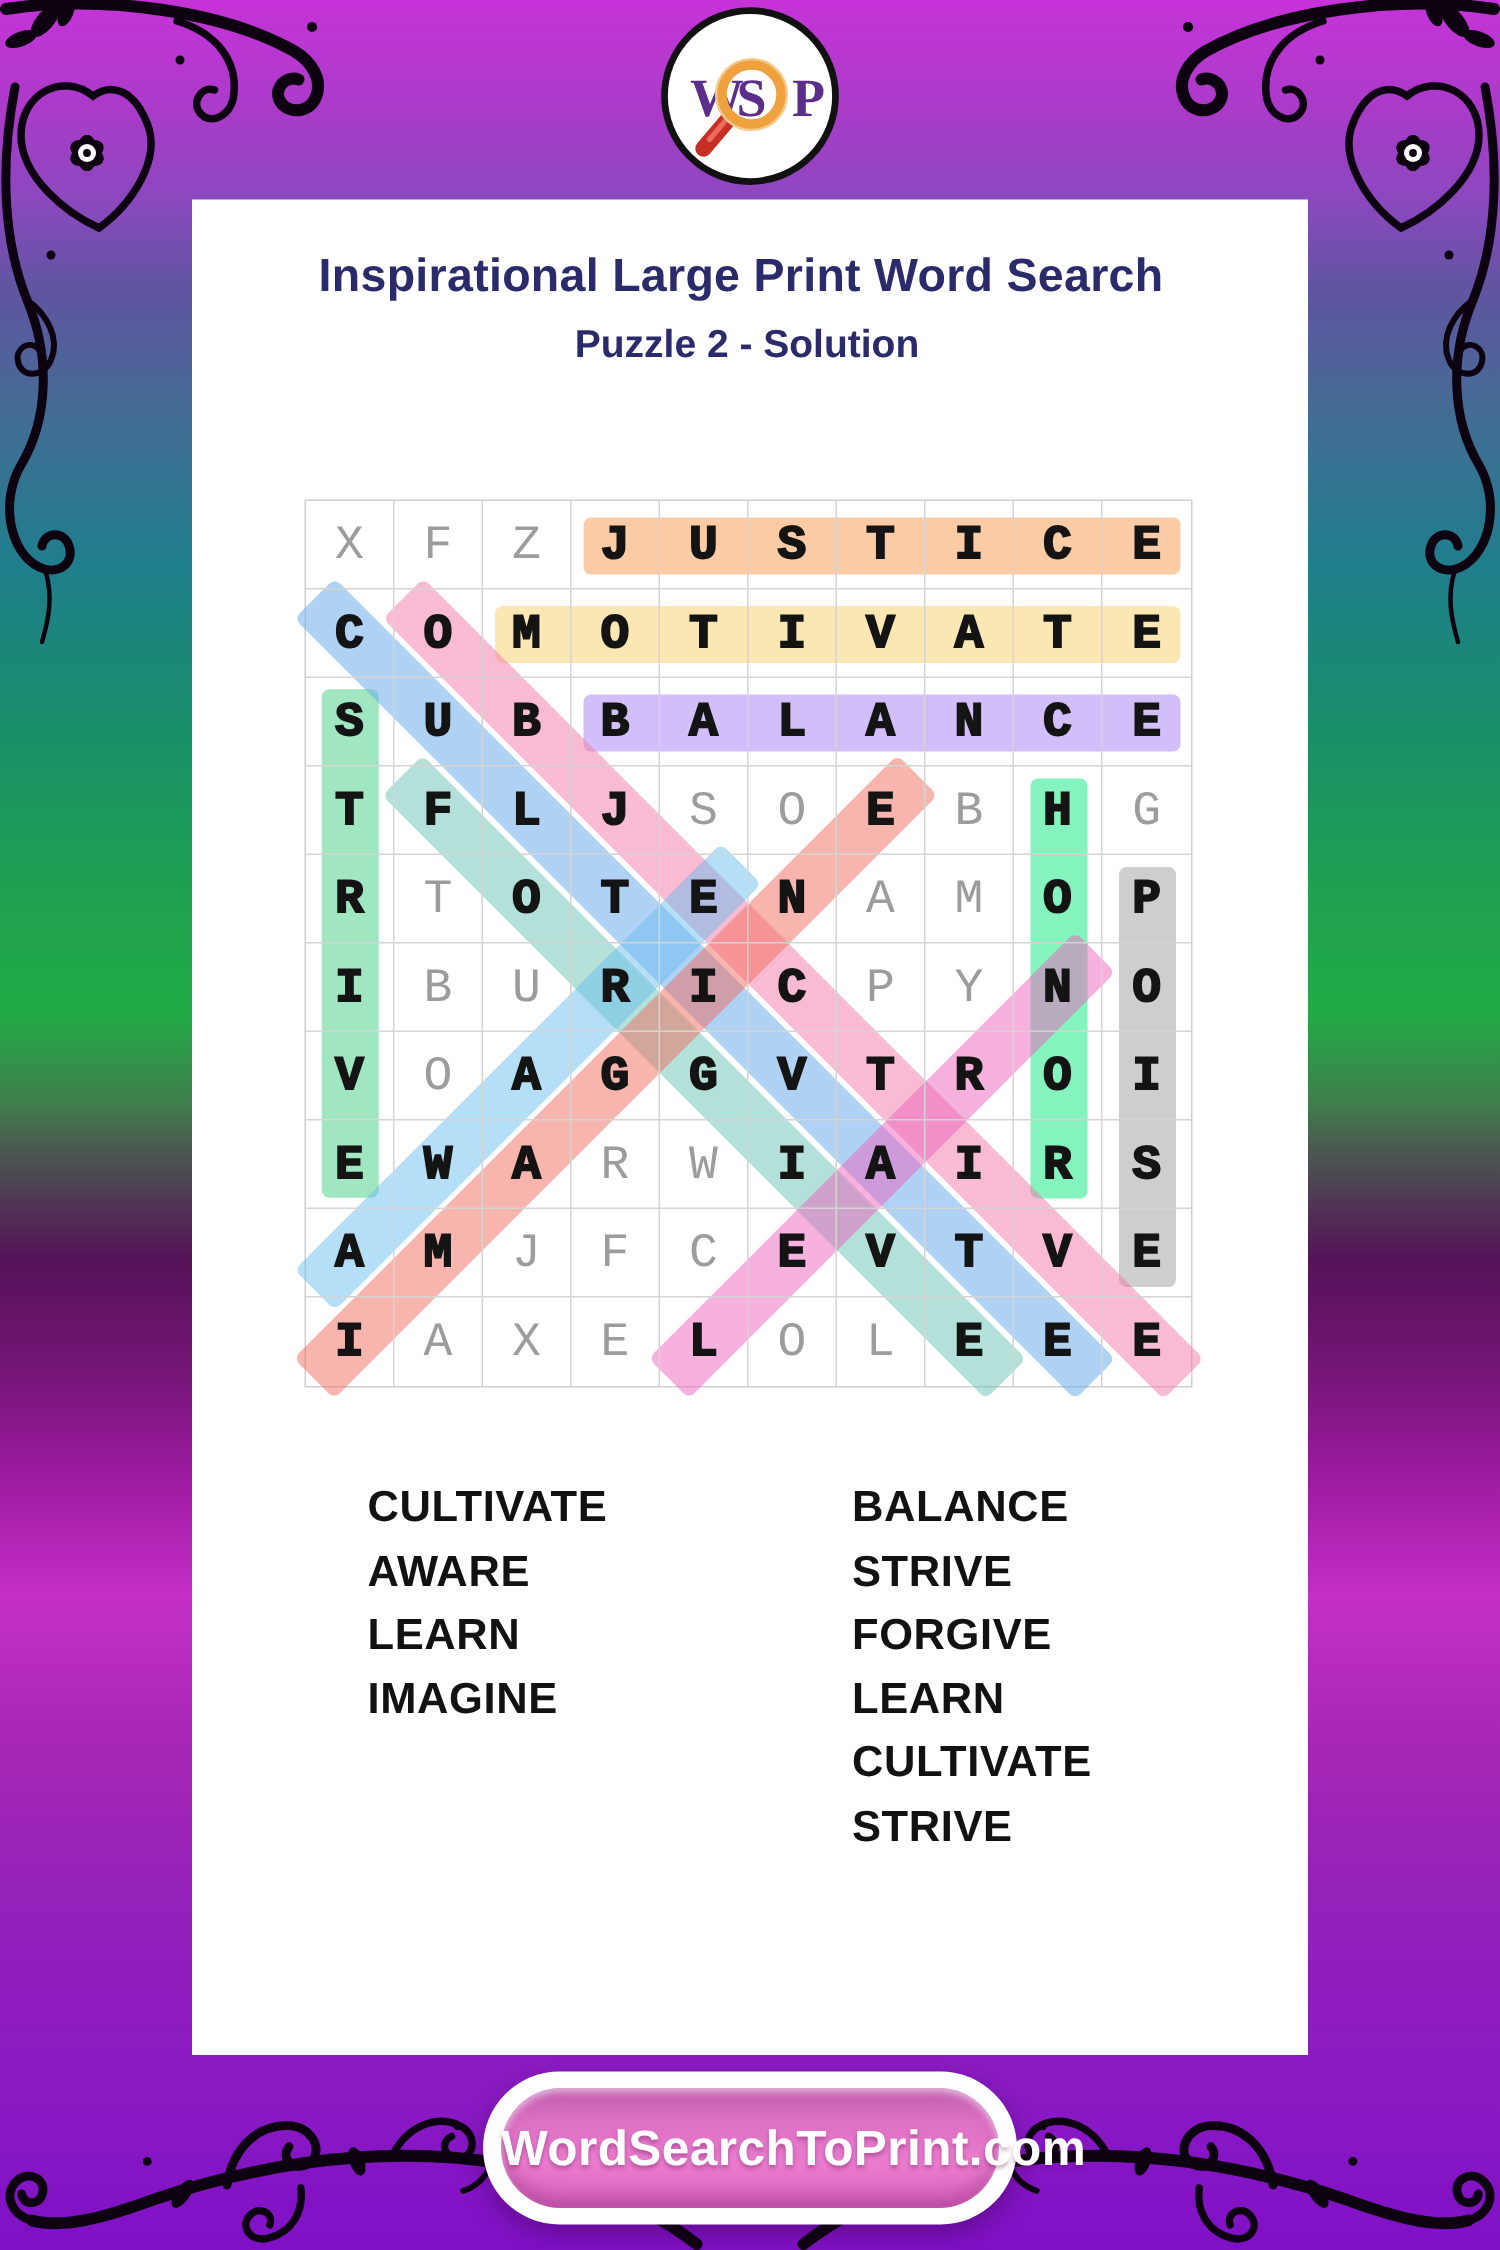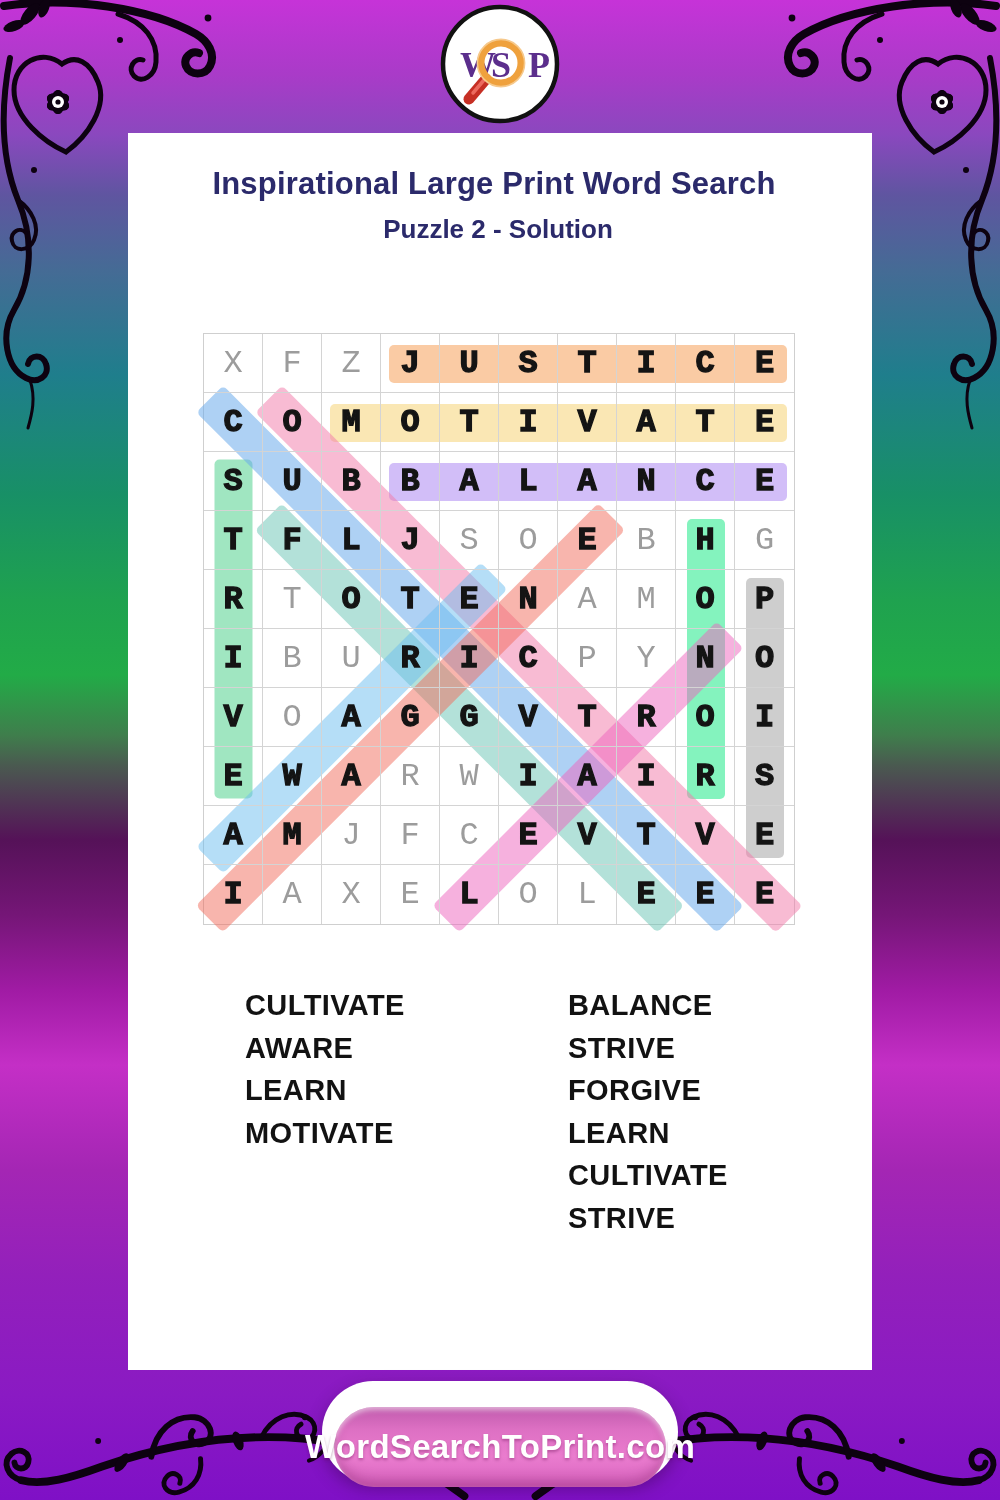--- a/index.html
+++ b/index.html
@@ -39,24 +39,24 @@
   .cell:nth-child(n+91){border-bottom:none;}
   .cell.solved{color:#141414;font-weight:700;-webkit-text-stroke:1.3px #141414;}
   
   .wordlist{position:absolute;list-style:none;margin:0;padding:0;
     font-size:29px;font-weight:700;color:#121212;line-height:42.6px;letter-spacing:.4px;}
   #wordlist-left{left:245px;top:984px;}
   #wordlist-right{left:568px;top:984px;}
   
   #btn-halo{position:absolute;left:322px;top:1381px;width:356px;height:102px;border-radius:52px;
     background:#ffffff;box-shadow:0 6px 16px rgba(40,0,50,.35);}
-  #site-button{position:absolute;left:12px;top:26px;width:332px;height:80px;border-radius:42px;
+  #site-button{position:absolute;left:12px;top:11px;width:332px;height:80px;border-radius:42px;
     background:linear-gradient(180deg,#c05bad 0%,#dd70c3 28%,#ea7cce 62%,#d863c0 100%);
     box-shadow:inset 0 3px 5px rgba(255,255,255,.55), inset 0 -7px 12px rgba(110,15,85,.30);
-    display:flex;align-items:center;justify-content:center;cursor:pointer;}
+    display:flex;align-items:center;cursor:pointer;}
   #site-button span{color:#ffffff;font-size:33px;font-weight:700;letter-spacing:.3px;
     text-shadow:0 2px 3px rgba(90,0,70,.35);}
 </style>
 </head>
 <body>
 
 <div id="stage">
 
   <svg class="ornament" style="left:0;top:0" width="240" height="430" viewBox="0 0 240 430">
     <g stroke="#0d0210" fill="none" stroke-linecap="round">
@@ -290,21 +290,21 @@
         <div class="cell solved">E</div>
         <div class="cell solved">E</div>
         <div class="cell solved">E</div>
       </div>
   </div>
 
   <ul class="wordlist" id="wordlist-left">
     <li>CULTIVATE</li>
     <li>AWARE</li>
     <li>LEARN</li>
-    <li>MOTIVATE</li>
+    <li>IMAGINE</li>
   </ul>
   <ul class="wordlist" id="wordlist-right">
     <li>BALANCE</li>
     <li>STRIVE</li>
     <li>FORGIVE</li>
     <li>LEARN</li>
     <li>CULTIVATE</li>
     <li>STRIVE</li>
   </ul>
 

